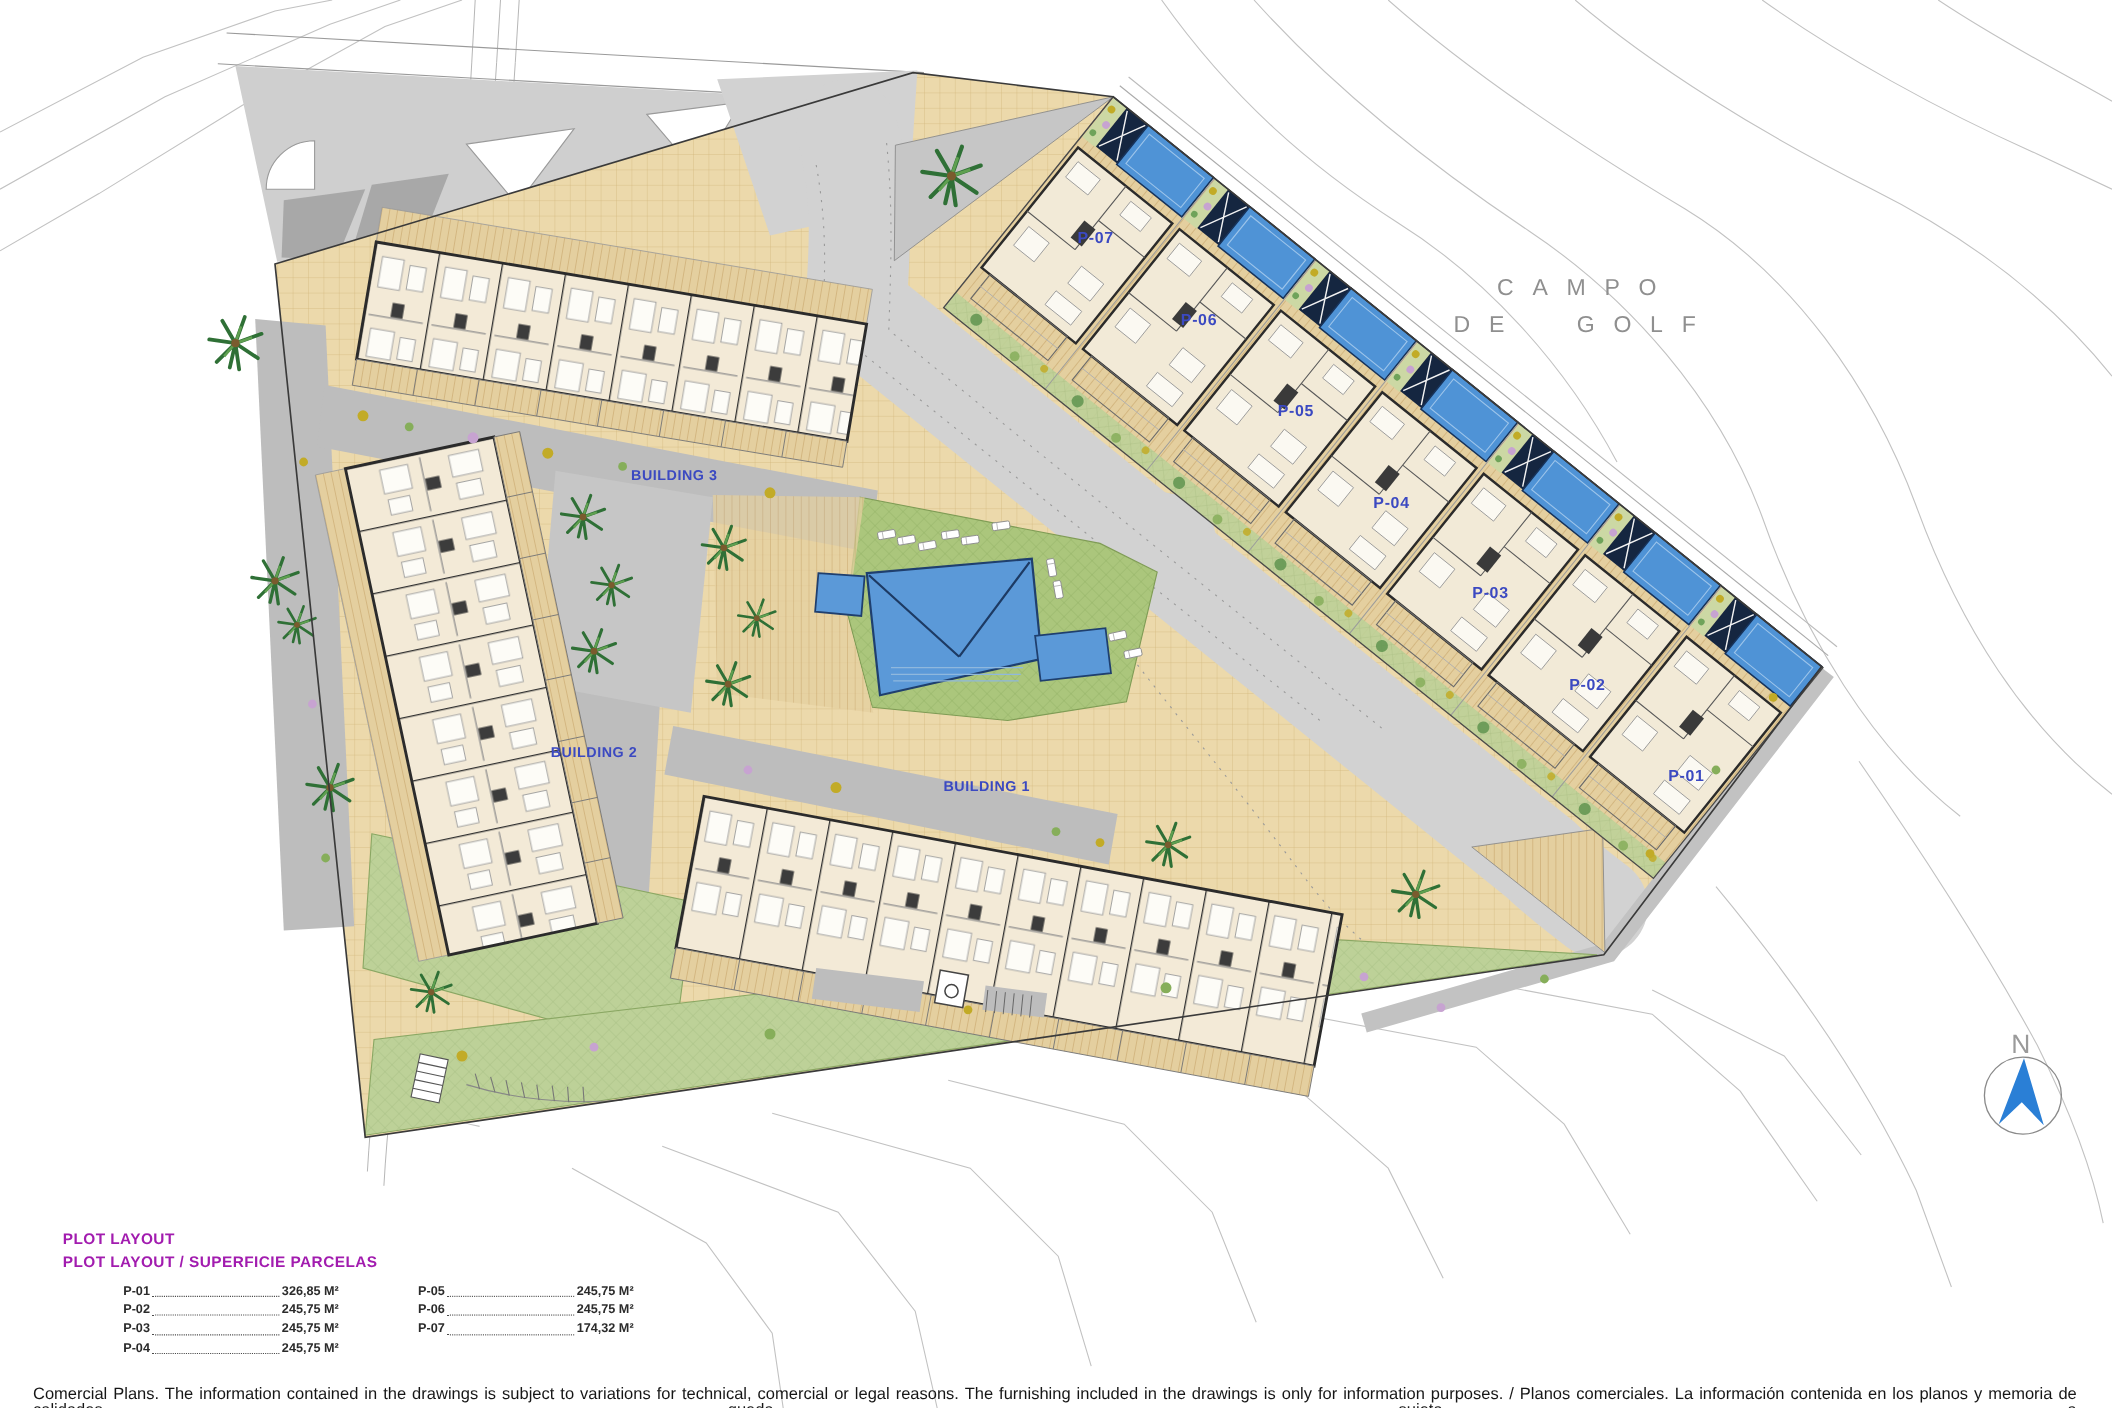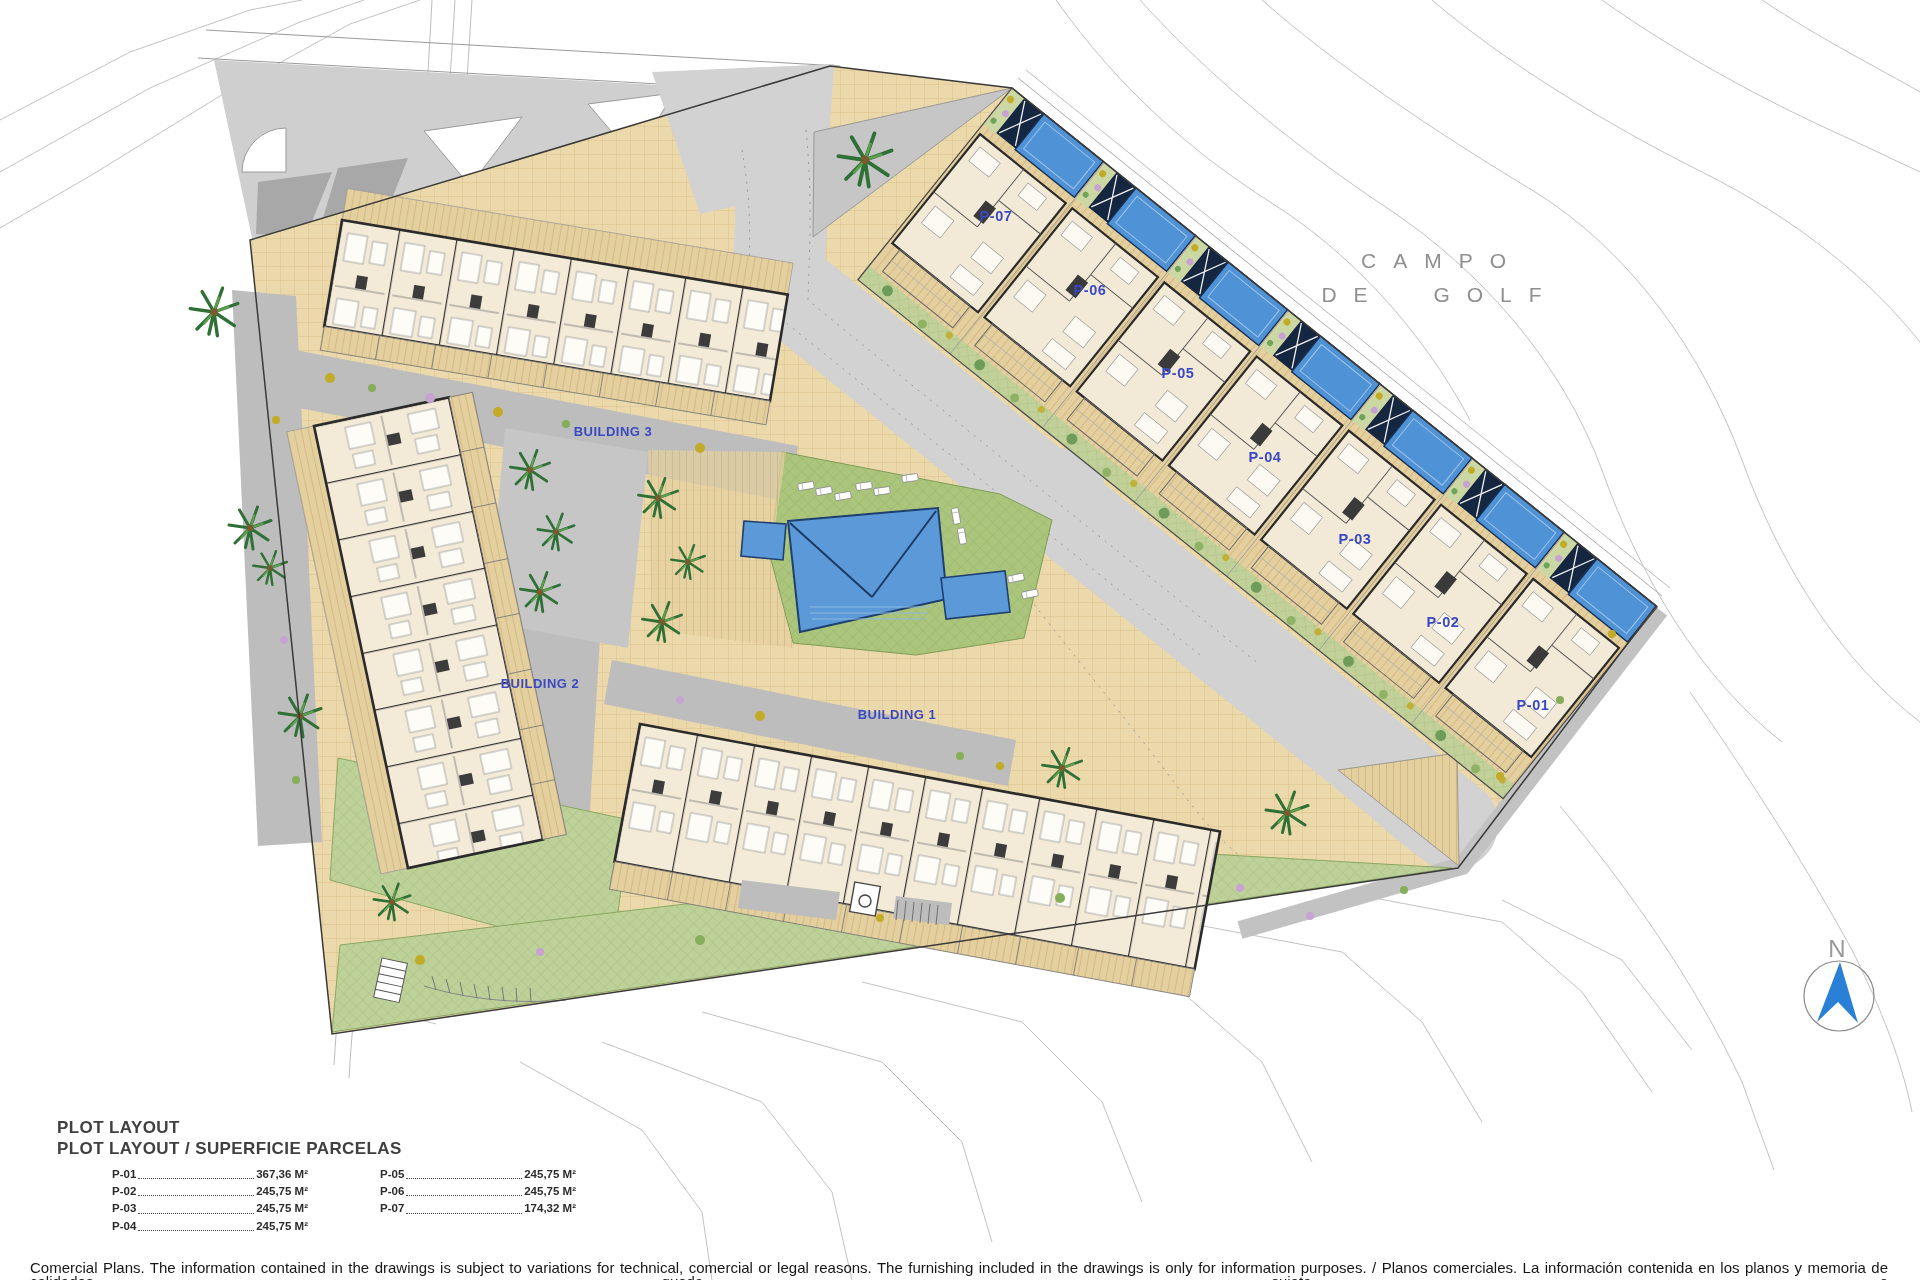--- a/index.html
+++ b/index.html
@@ -8,22 +8,22 @@
   svg.plan{position:absolute;left:0;top:0;}
   svg text{font-family:"Liberation Sans",sans-serif;}
   .bl{font-size:13px;font-weight:bold;fill:#3b49c1;letter-spacing:.5px;text-anchor:middle;}
   .pl{font-size:14.5px;font-weight:bold;fill:#3b49c1;letter-spacing:.6px;text-anchor:middle;}
   .golf{font-size:21px;fill:#8f8f8f;letter-spacing:17px;text-anchor:middle;}
   .golf2{word-spacing:26px;}
   .north-n{font-size:24px;fill:#9a9a9a;text-anchor:middle;}
   .furn{fill:#fbf9f2;stroke:#9a9a9a;stroke-width:.8;}
   .contour{fill:none;stroke:#c2c2c2;stroke-width:1;}
   .contour2{fill:none;stroke:#b5b5b5;stroke-width:.9;}
-  .legend-title{position:absolute;left:57px;top:1118px;font-size:17px;font-weight:bold;
-    color:#404040;letter-spacing:.4px;white-space:nowrap;}
+  .legend-title{position:absolute;left:57px;top:1118px;font-size:14px;font-weight:bold;
+    color:#a21caf;letter-spacing:.4px;white-space:nowrap;}
   .legend-sub{top:1139px;}
   .lg-col{position:absolute;top:1166px;}
   .lg-col.c1{left:112px;}
   .lg-col.c2{left:380px;}
   .lg-row{display:flex;align-items:flex-end;width:196px;font-size:11.5px;font-weight:bold;
     color:#2b2b2b;line-height:17.2px;}
   .lg-row .lead{flex:1;border-bottom:1.6px dotted #4a4a4a;margin:0 2px 4px 2px;}
   .disclaimer{position:absolute;left:30px;top:1261px;width:1858px;height:19px;overflow:hidden;}
   .disclaimer p{margin:0;font-size:15px;line-height:13.5px;color:#161616;
     text-align:justify;text-align-last:justify;}
@@ -325,21 +325,21 @@
   </g>
 </svg>
 
   <div class="legend-title">PLOT LAYOUT</div>
   <div class="legend-title legend-sub">PLOT LAYOUT / SUPERFICIE PARCELAS</div>
 
   <div class="lg-col c1">
     <div class="lg-row">
       <span>P-01</span>
       <span class="lead"></span>
-      <span>367,36 M²</span>
+      <span>326,85 M²</span>
     </div>
     <div class="lg-row">
       <span>P-02</span>
       <span class="lead"></span>
       <span>245,75 M²</span>
     </div>
     <div class="lg-row">
       <span>P-03</span>
       <span class="lead"></span>
       <span>245,75 M²</span>

